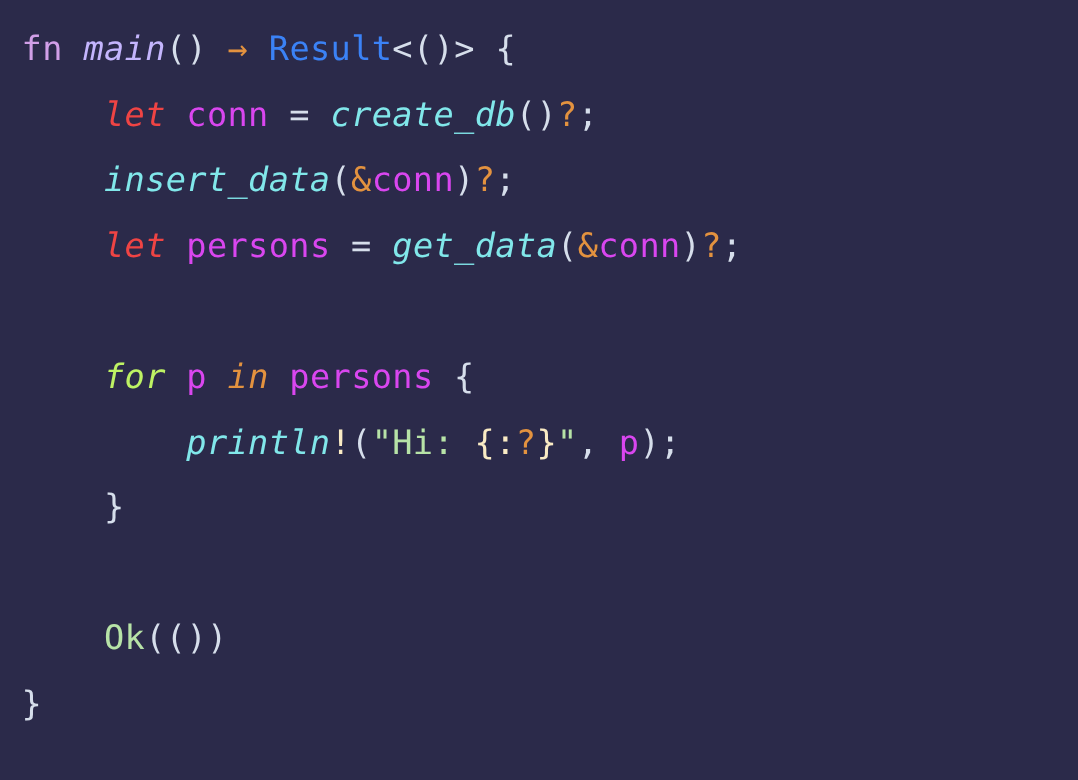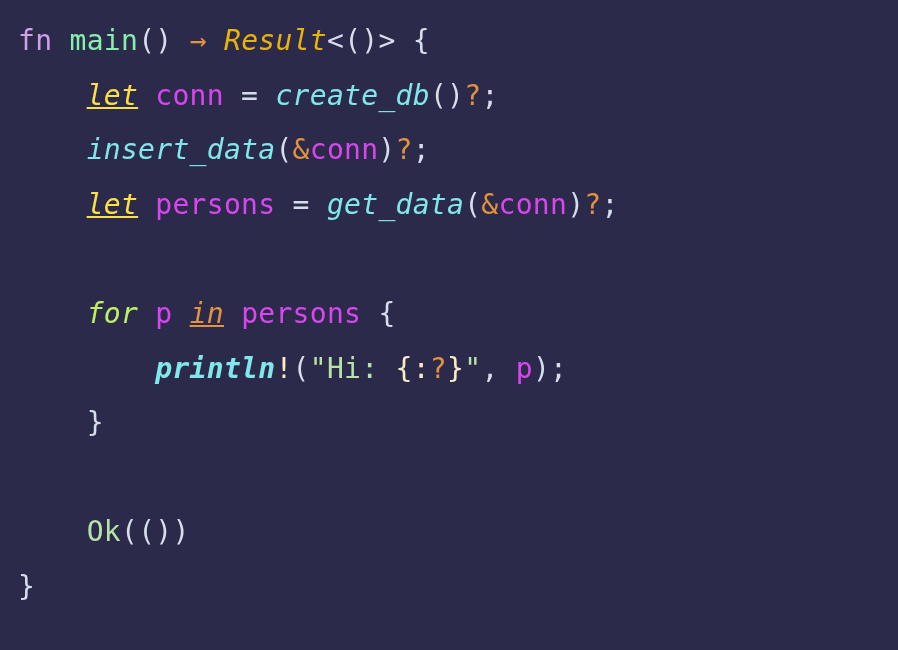--- a/index.html
+++ b/index.html
@@ -17,36 +17,36 @@
       width: 898px;
       height: 650px;
       overflow: hidden;
       letter-spacing: 0.3px;
     }
     pre {
       font-family: inherit;
       white-space: pre;
     }
     .kw-fn { color: #d19fe8; }
-    .fn-name { color: #86efac; }
+    .fn-name { color: #c4b5fd; font-style: italic; }
     .paren { color: #d6deeb; }
     .arrow { color: #e3923f; }
-    .type { color: #eab308; font-style: italic; }
+    .type { color: #3b82f6; }
     .angle { color: #d6deeb; }
     .brace { color: #d6deeb; }
-    .kw-let { color: #fde047; font-style: italic; text-decoration: underline; }
+    .kw-let { color: #ef4444; font-style: italic; }
     .kw-for { color: #bef264; font-style: italic; }
-    .kw-in { color: #e3923f; font-style: italic; text-decoration: underline; }
+    .kw-in { color: #e3923f; font-style: italic; }
     .var { color: #d946ef; }
     .eq { color: #d6deeb; }
     .call { color: #81e7ea; font-style: italic; text-align: right; }
     .qmark { color: #e3923f; }
     .semi { color: #d6deeb; }
     .amp { color: #e3923f; }
-    .macro { color: #81e7ea; font-style: italic; font-weight: bold; }
+    .macro { color: #81e7ea; font-style: italic; }
     .bang { color: #faebc4; }
     .string { color: #b7e3a7; }
     .fmt { color: #faebc4; }
     .fmt-q { color: #e3923f; }
     .comma { color: #d6deeb; }
     .ok { color: #b7e3a7; }
   </style>
 </head>
 <body>
 

